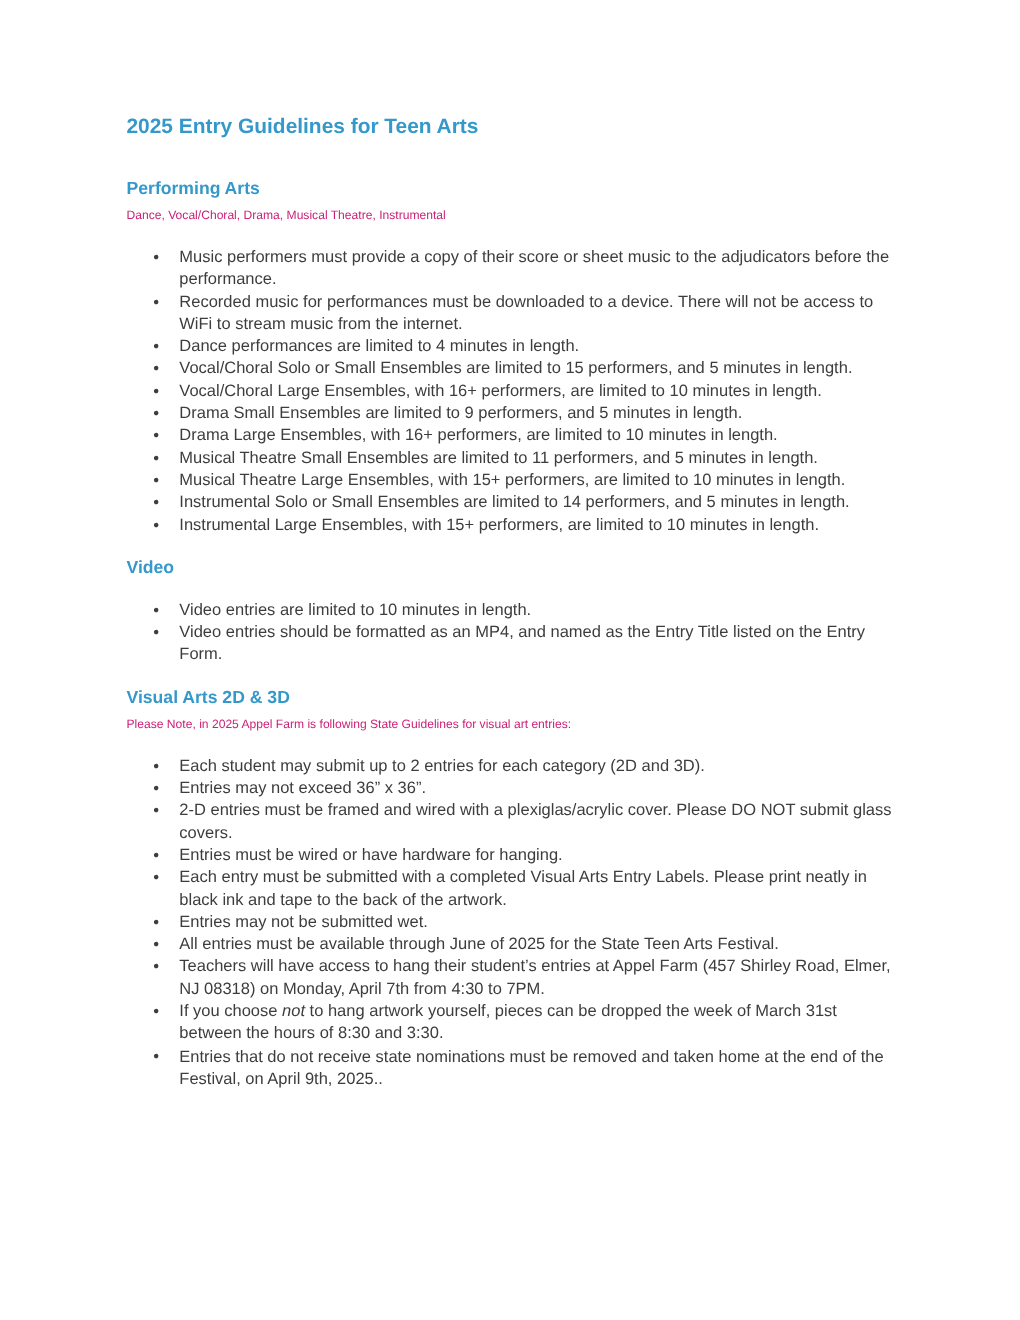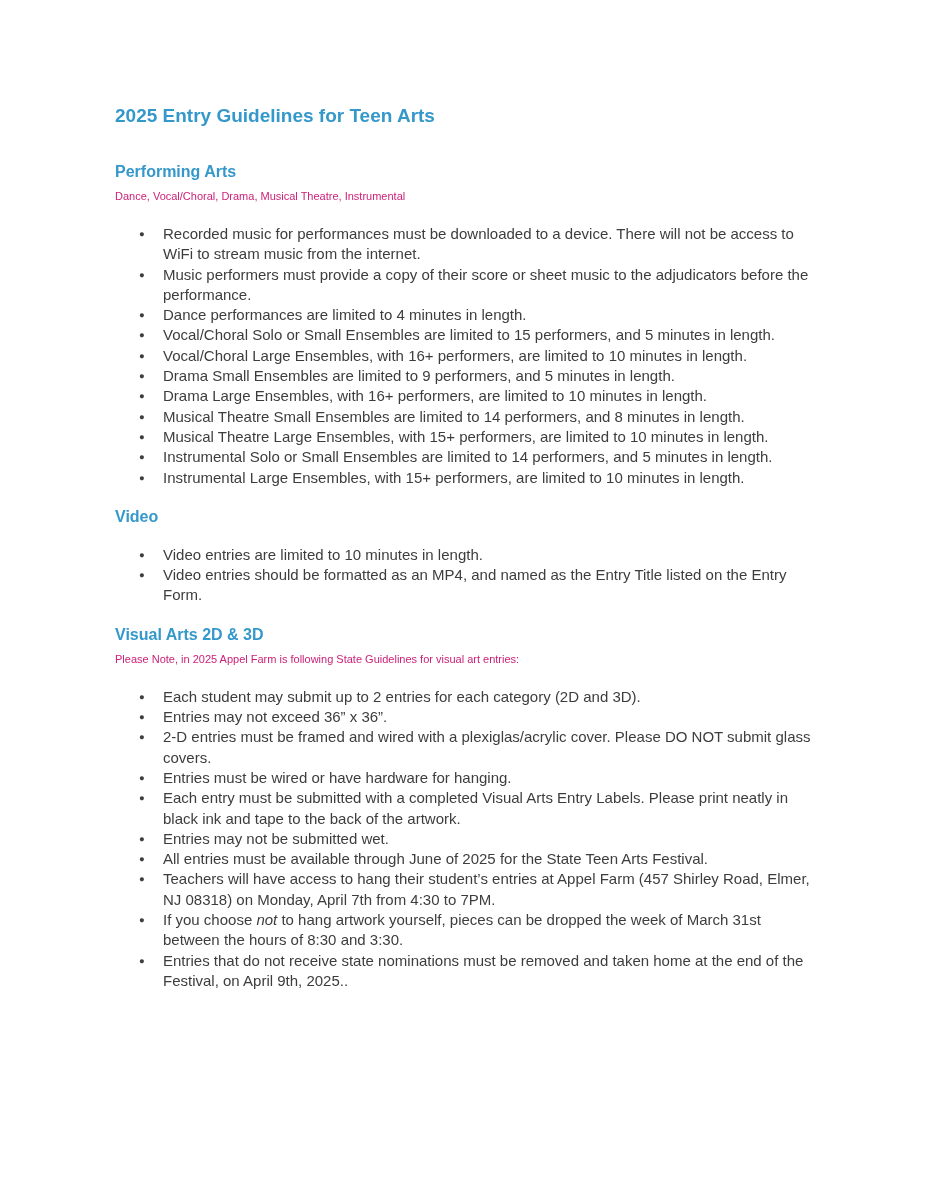--- a/index.html
+++ b/index.html
@@ -72,28 +72,28 @@
 <body>
 
 <div class="doc">
 
   <h1 class="title">2025 Entry Guidelines for Teen Arts</h1>
 
   <div class="section">
     <h2 class="section-heading">Performing Arts</h2>
     <p class="section-subheading">Dance, Vocal/Choral, Drama, Musical Theatre, Instrumental</p>
     <ul class="bullets">
+        <li>Music performers must provide a copy of their score or sheet music to the adjudicators before the performance.</li>
         <li>Recorded music for performances must be downloaded to a device. There will not be access to WiFi to stream music from the internet.</li>
-        <li>Music performers must provide a copy of their score or sheet music to the adjudicators before the performance.</li>
         <li>Dance performances are limited to 4 minutes in length.</li>
         <li>Vocal/Choral Solo or Small Ensembles are limited to 15 performers, and 5 minutes in length.</li>
         <li>Vocal/Choral Large Ensembles, with 16+ performers, are limited to 10 minutes in length.</li>
         <li>Drama Small Ensembles are limited to 9 performers, and 5 minutes in length.</li>
         <li>Drama Large Ensembles, with 16+ performers, are limited to 10 minutes in length.</li>
-        <li>Musical Theatre Small Ensembles are limited to 14 performers, and 8 minutes in length.</li>
+        <li>Musical Theatre Small Ensembles are limited to 11 performers, and 5 minutes in length.</li>
         <li>Musical Theatre Large Ensembles, with 15+ performers, are limited to 10 minutes in length.</li>
         <li>Instrumental Solo or Small Ensembles are limited to 14 performers, and 5 minutes in length.</li>
         <li>Instrumental Large Ensembles, with 15+ performers, are limited to 10 minutes in length.</li>
       </ul>
   </div>
 
   <div class="section">
     <h2 class="section-heading">Video</h2>
 
     <ul class="bullets">

